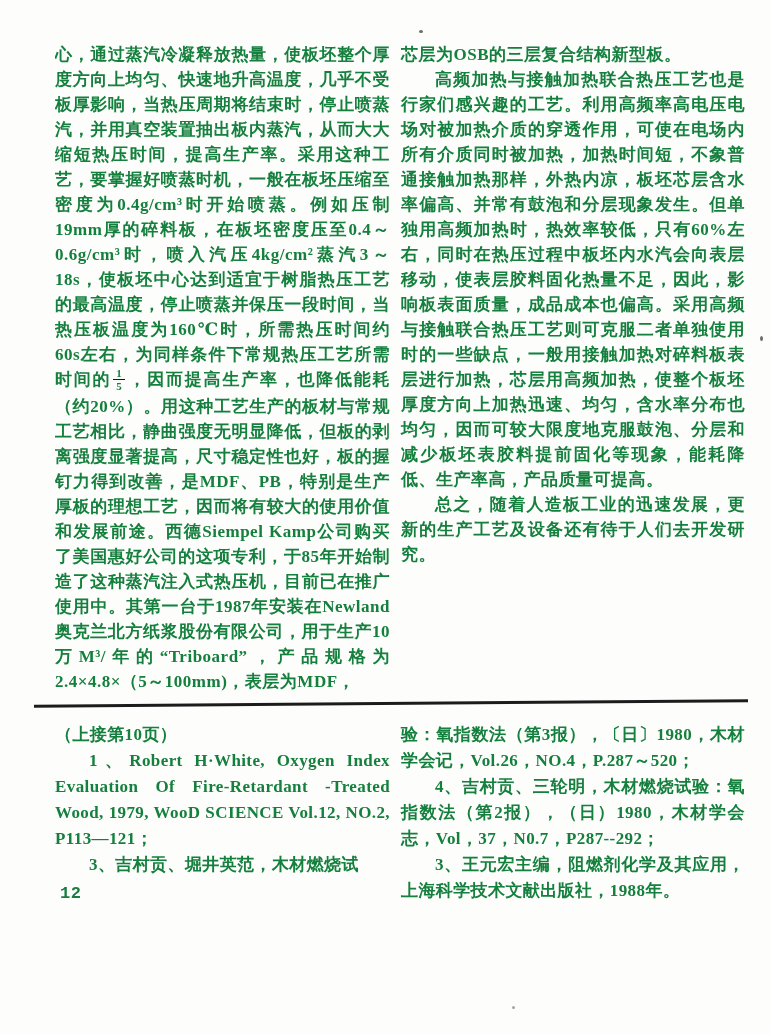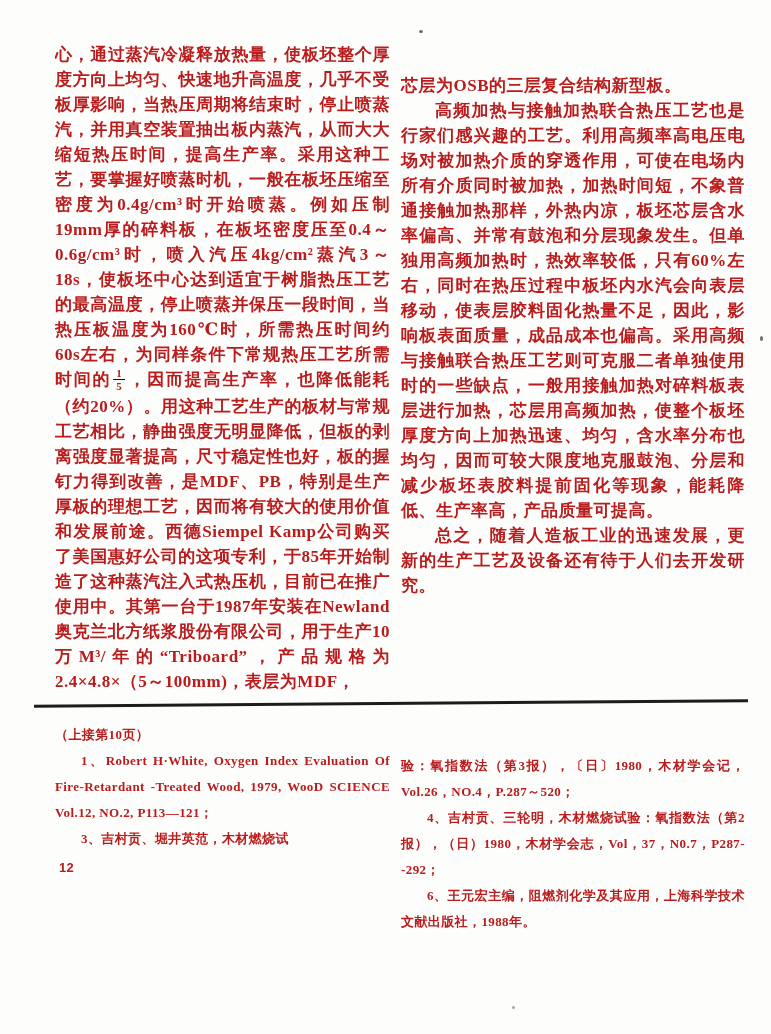--- a/index.html
+++ b/index.html
@@ -6,38 +6,38 @@
     margin: 0;
     padding: 0;
     background: #e8e8e6;
   }
   .page {
     position: relative;
     width: 771px;
     height: 1034px;
     margin: 0 auto;
     background: #fdfdfc;
-    color: #b91c1c;
+    color: #15803d;
     font-family: "Liberation Serif", "DejaVu Serif", serif;
     font-weight: bold;
     overflow: hidden;
   }
   
   .main-columns {
     position: absolute;
     top: 42px;
     left: 55px;
     width: 690px;
     height: 662px;
     display: flex;
     gap: 11px;
     overflow: hidden;
   }
   .col-left  { width: 335px; flex: none; }
-  .col-right { width: 344px; flex: none; margin-top: 31px; }
+  .col-right { width: 344px; flex: none; }
   .body-text {
     font-size: 17px;
     line-height: 25px;
     text-align: justify;
     letter-spacing: 0.5px;
   }
   .body-text p { margin: 0; }
   .para-indent { text-indent: 2em; }
   
   .frac {
@@ -68,38 +68,38 @@
     position: absolute;
     top: 722px;
     left: 55px;
     width: 690px;
     height: 300px;
     display: flex;
     gap: 11px;
     overflow: hidden;
   }
   .refs-text {
-    font-size: 13px;
+    font-size: 17px;
     line-height: 26px;
     text-align: justify;
     letter-spacing: 0.4px;
   }
   .refs-text p { margin: 0; }
   .continuation-note { text-align: left; }
   .references-heading {
     margin-top: 14px !important;
     text-indent: 2em;
   }
   .reference-item { text-indent: 2em; }
   .reference-cont { text-indent: 0; }
   .page-number {
     margin-top: 3px !important;
     text-align: left;
     text-indent: 0.3em;
-    font-family: Liberation Sans, sans-serif;
+    font-family: Liberation Mono, monospace;
   }
   
   .speck {
     position: absolute;
     background: #6b6b68;
     border-radius: 50%;
   }
   .speck-1 { left: 419px; top: 30px;  width: 4px; height: 3px; }
   .speck-2 { left: 760px; top: 336px; width: 3px; height: 5px; }
   .speck-3 { left: 512px; top: 1006px; width: 3px; height: 3px; opacity: .6; }
@@ -135,21 +135,21 @@
     <div class="col-left refs-text">
       <p class="continuation-note">（上接第10页）</p>
       <p class="reference-item">1、Robert H·White, Oxygen Index Evaluation Of Fire-Retardant -Treated Wood, 1979, WooD SCIENCE Vol.12, NO.2, P113—121；</p>
       <p class="reference-item">3、吉村贡、堀井英范，木材燃烧试</p>
       <p class="page-number">12</p>
     </div>
 
     <div class="col-right refs-text">
       <p class="reference-cont">验：氧指数法（第3报），〔日〕1980，木材学会记，Vol.26，NO.4，P.287～520；</p>
       <p class="reference-item">4、吉村贡、三轮明，木材燃烧试验：氧指数法（第2报），（日）1980，木材学会志，Vol，37，N0.7，P287--292；</p>
-      <p class="reference-item">6、王元宏主编，阻燃剂化学及其应用，上海科学技术文献出版社，1988年。</p>
+      <p class="reference-item">3、王元宏主编，阻燃剂化学及其应用，上海科学技术文献出版社，1988年。</p>
     </div>
 
   </div>
 
   <div class="speck speck-1"></div>
   <div class="speck speck-2"></div>
   <div class="speck speck-3"></div>
 
 </div>
 

